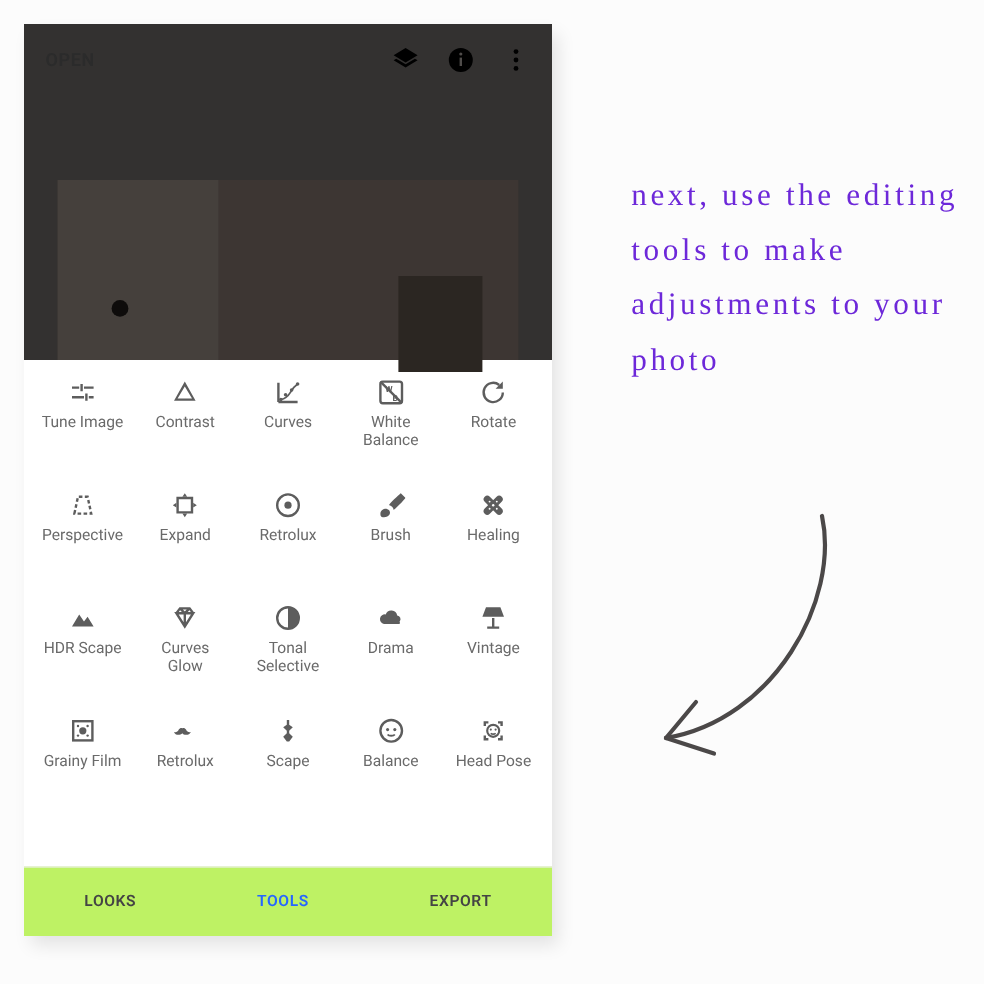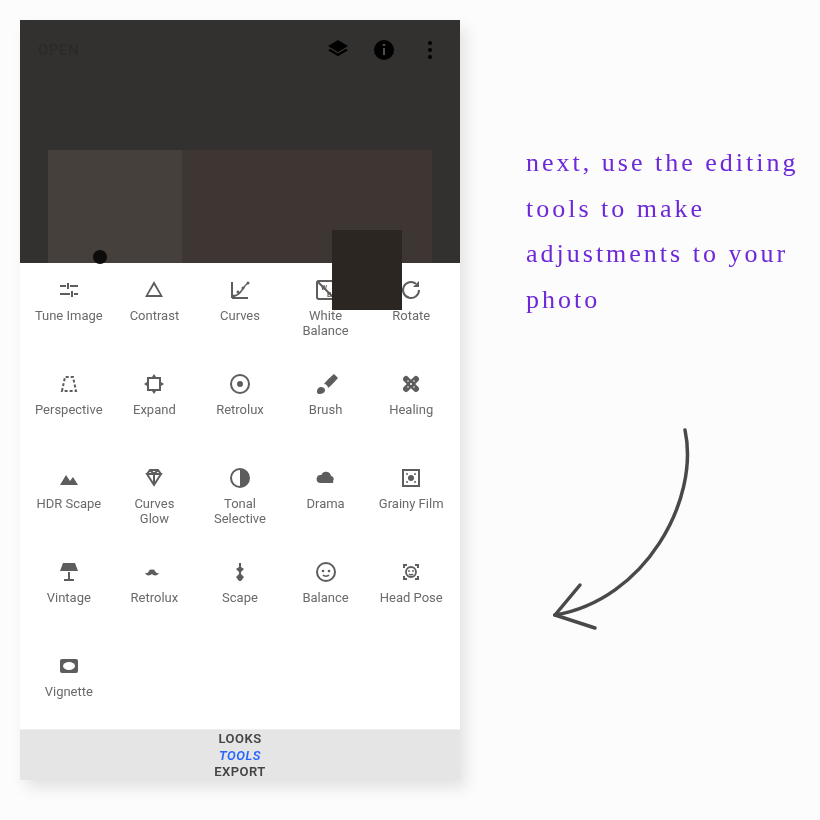--- a/index.html
+++ b/index.html
@@ -111,31 +111,30 @@
     line-height: 1.15;
     white-space: pre-line;
   }
 
   .bottom-tabs {
     height: 58px;
     display: flex;
     align-items: center;
     justify-content: space-around;
     border-top: 1px solid #eee;
-    background: #e5e5e5;
-    flex-direction: column;
+    background: #bef264;
   }
   .tab {
     font-size: 13px;
     font-weight: 600;
     letter-spacing: 0.5px;
     color: #444;
     cursor: pointer;
   }
-  .tab.active { color: #2666ff; font-style: italic; }
+  .tab.active { color: #2666ff; }
 
   .caption {
     position: absolute;
     left: 526px;
     top: 140px;
     width: 290px;
     color: #6d28d9;
     font-family: "Times New Roman", Georgia, serif;
     font-size: 26px;
     line-height: 1.75;
@@ -334,43 +333,43 @@
           <svg viewBox="0 0 24 24">
               <path d="M19 15a3 3 0 0 0-2-5 5 5 0 0 0-9.6-1A4 4 0 0 0 6 17h13a2 2 0 0 0 0-2z"></path>
             </svg>
         </div>
         <div class="lbl">Drama</div>
       </div>
 
       <div class="tool">
         <div class="ico">
           <svg viewBox="0 0 24 24">
+              <path d="M6 3h12l3 8H3zM11 12h2v7h4v2H7v-2h4z"></path>
+            </svg>
+        </div>
+        <div class="lbl">Vintage</div>
+      </div>
+
+      <div class="tool">
+        <div class="ico">
+          <svg viewBox="0 0 24 24">
               <rect x="4" y="4" width="16" height="16" fill="none" stroke="currentColor" stroke-width="2"></rect>
               <circle cx="12" cy="12" r="3"></circle>
               <circle cx="8" cy="8" r="1"></circle>
               <circle cx="16" cy="8" r="1"></circle>
               <circle cx="8" cy="16" r="1"></circle>
               <circle cx="16" cy="16" r="1"></circle>
             </svg>
         </div>
         <div class="lbl">Grainy Film</div>
       </div>
 
       <div class="tool">
         <div class="ico">
           <svg viewBox="0 0 24 24">
-              <path d="M6 3h12l3 8H3zM11 12h2v7h4v2H7v-2h4z"></path>
-            </svg>
-        </div>
-        <div class="lbl">Vintage</div>
-      </div>
-
-      <div class="tool">
-        <div class="ico">
-          <svg viewBox="0 0 24 24">
               <path d="M12 12c-1-3-4-3-5-1-1 3-4 2-4 2 1 3 5 3 7 1 1 2 6 2 7-1 0 0-3 1-4-2-1-2-4-2-5 1z"></path>
             </svg>
         </div>
         <div class="lbl">Retrolux</div>
       </div>
 
       <div class="tool">
         <div class="ico">
           <svg viewBox="0 0 24 24">
               <path d="M11 3h2v4l3 2-3 3v2l3 3-3 4h-2l-3-4 3-3v-2L8 9l3-2z"></path>
@@ -400,29 +399,20 @@
               <circle cx="12" cy="12" r="5" fill="none" stroke="currentColor" stroke-width="1.8"></circle>
               <circle cx="10" cy="11" r="0.9"></circle>
               <circle cx="14" cy="11" r="0.9"></circle>
               <path fill="none" stroke="currentColor" stroke-width="1.3" d="M10 14c.8 1 3.2 1 4 0"></path>
             </svg>
         </div>
         <div class="lbl">Head Pose</div>
       </div>
 
 
-      <div class="tool">
-        <div class="ico">
-          <svg viewBox="0 0 24 24">
-              <rect x="3" y="5" width="18" height="14" rx="2"></rect>
-              <ellipse cx="12" cy="12" rx="6" ry="4" fill="#fff"></ellipse>
-            </svg>
-        </div>
-        <div class="lbl">Vignette</div>
-      </div>
 
     </div>
   </div>
 
   <div class="bottom-tabs">
     <div class="tab">LOOKS</div>
     <div class="tab active">TOOLS</div>
     <div class="tab">EXPORT</div>
   </div>
 </div>

